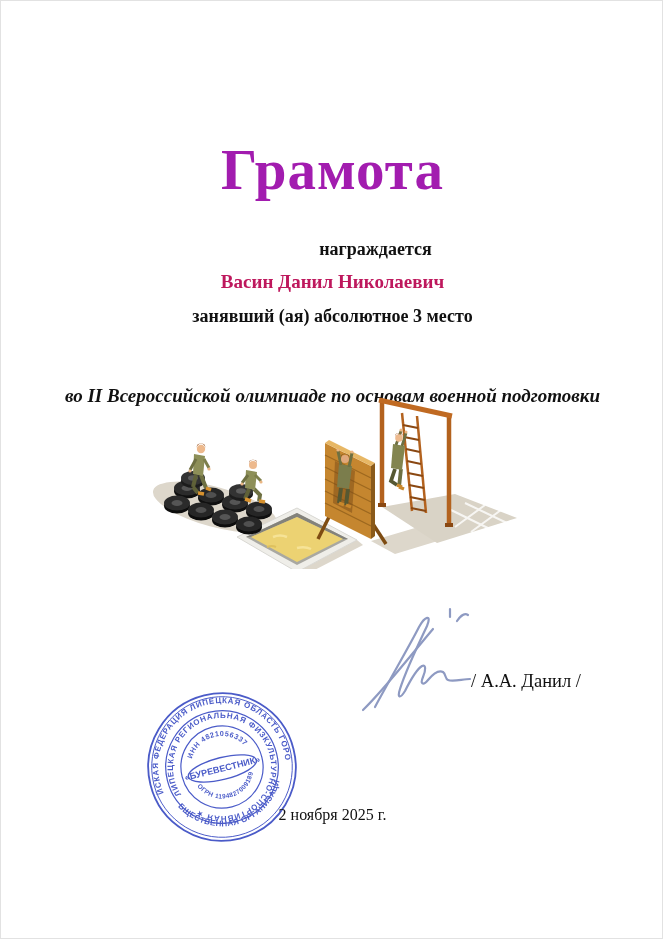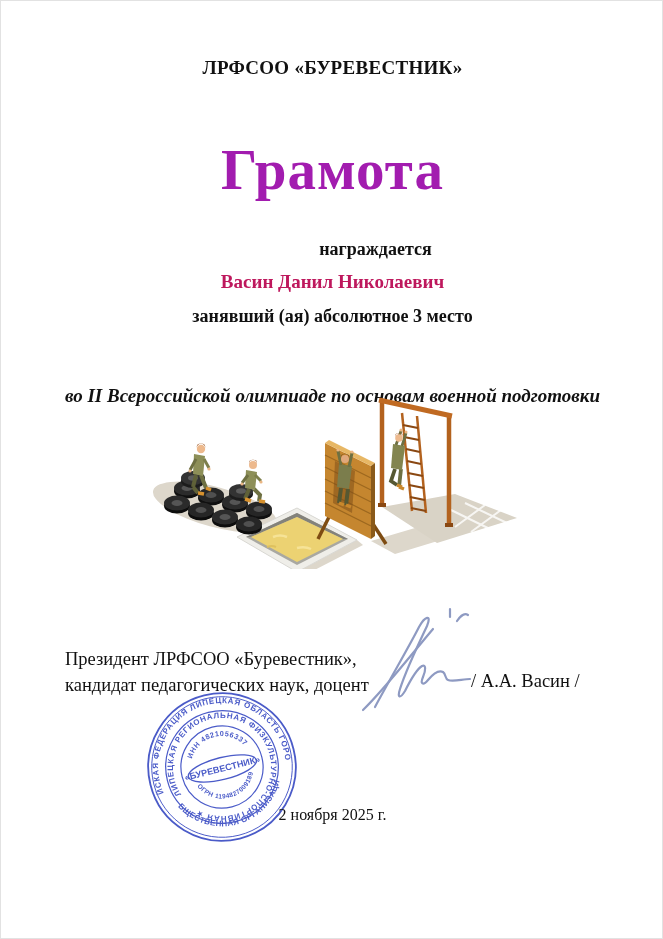--- a/index.html
+++ b/index.html
@@ -21,21 +21,20 @@
   .sign-name{position:absolute;left:470px;top:670px;font-size:18.5px;}
   .stamp{position:absolute;left:145px;top:690px;transform:rotate(-14deg);opacity:.92;}
   .stamp text{font-family:"Liberation Sans","DejaVu Sans",sans-serif;font-weight:bold;fill:#3c4ec4;}
   .date{top:805px;font-size:16px;}
 </style>
 </head>
 <body>
 
 <div class="page">
 
-  <div class="center-line org-header">ЛРФСОО «БУРЕВЕСТНИК»</div>
   <div class="center-line title">Грамота</div>
   <div class="center-line awarded">награждается</div>
   <div class="center-line recipient">Васин Данил Николаевич</div>
   <div class="center-line achievement">занявший (ая) абсолютное 3 место</div>
   <div class="center-line event">во II Всероссийской олимпиаде по основам военной подготовки</div>
 
   <svg class="illustration" width="372" height="178" viewBox="0 0 372 178">
 
     <g>
       <ellipse cx="66" cy="116" rx="64" ry="20" transform="rotate(15 66 116)" fill="#ddd7cb"></ellipse>
@@ -187,35 +186,31 @@
       <path d="M244,53 L256,55 L253,79 L242,77 Z" fill="#83854f"></path>
       <line x1="247" y1="54" x2="252" y2="40" stroke="#6e7042" stroke-width="2.8"></line>
       <line x1="253" y1="55" x2="257" y2="42" stroke="#6e7042" stroke-width="2.8"></line>
       <circle cx="252" cy="39" r="1.5" fill="#eab684"></circle>
         <circle cx="257" cy="41" r="1.5" fill="#eab684"></circle>
       <circle cx="250" cy="47" r="3.8" fill="#edb98d"></circle>
       <path d="M246.2,46 a3.8,3.8 0 0 1 7.6,0 l0,-1.4 a3.8,2.6 0 0 0 -7.6,0 Z" fill="#a15c2c"></path>
     </g>
   </svg>
 
-  <div class="sign-text">
-    <div>Президент ЛРФСОО «Буревестник»,</div>
-    <div>кандидат педагогических наук, доцент</div>
-  </div>
 
   <svg class="signature" width="125" height="112" viewBox="0 0 125 112">
     <g fill="none" stroke="#8e9ac2" stroke-width="2.2" stroke-linecap="round">
       <path d="M22,100 C36,74 58,36 66,20 C72,9 79,7 74,19 C64,40 52,66 47,82 C44,91 47,92 52,84 C58,72 64,62 69,59 C73,57 73,63 70,70 C67,77 70,79 75,73 C80,67 86,63 90,65 C93,67 92,72 95,73 C100,75 110,72 117,72"></path>
       <path d="M10,103 C30,84 58,48 80,22"></path>
       <path d="M104,14 C108,8 112,6 115,8"></path>
       <path d="M97,2 L97,10"></path>
     </g>
   </svg>
 
-  <div class="sign-name">/ А.А. Васин /</div>
+  <div class="sign-name">/ А.А. Данил /</div>
 
   <svg class="stamp" width="152" height="152" viewBox="-100 -100 200 200">
     <defs>
       <path id="st-outer-top" d="M -82.7 14.6 A 84 84 0 1 1 82.7 14.6"></path>
       <path id="st-outer-bottom" d="M -70.7 33.0 A 78 78 0 0 0 70.7 33.0"></path>
       <path id="st-middle" d="M -60.6 22.1 A 64.5 64.5 0 1 1 60.6 -22.1 A 64.5 64.5 0 1 1 -60.6 22.1"></path>
       <path id="st-inn" d="M -38.5 -14.0 A 41 41 0 0 1 38.5 -14.0"></path>
       <path id="st-ogrn" d="M -39.0 14.2 A 41.5 41.5 0 0 0 39.0 14.2"></path>
     </defs>
     <g fill="none" stroke="#3c4ec4">

